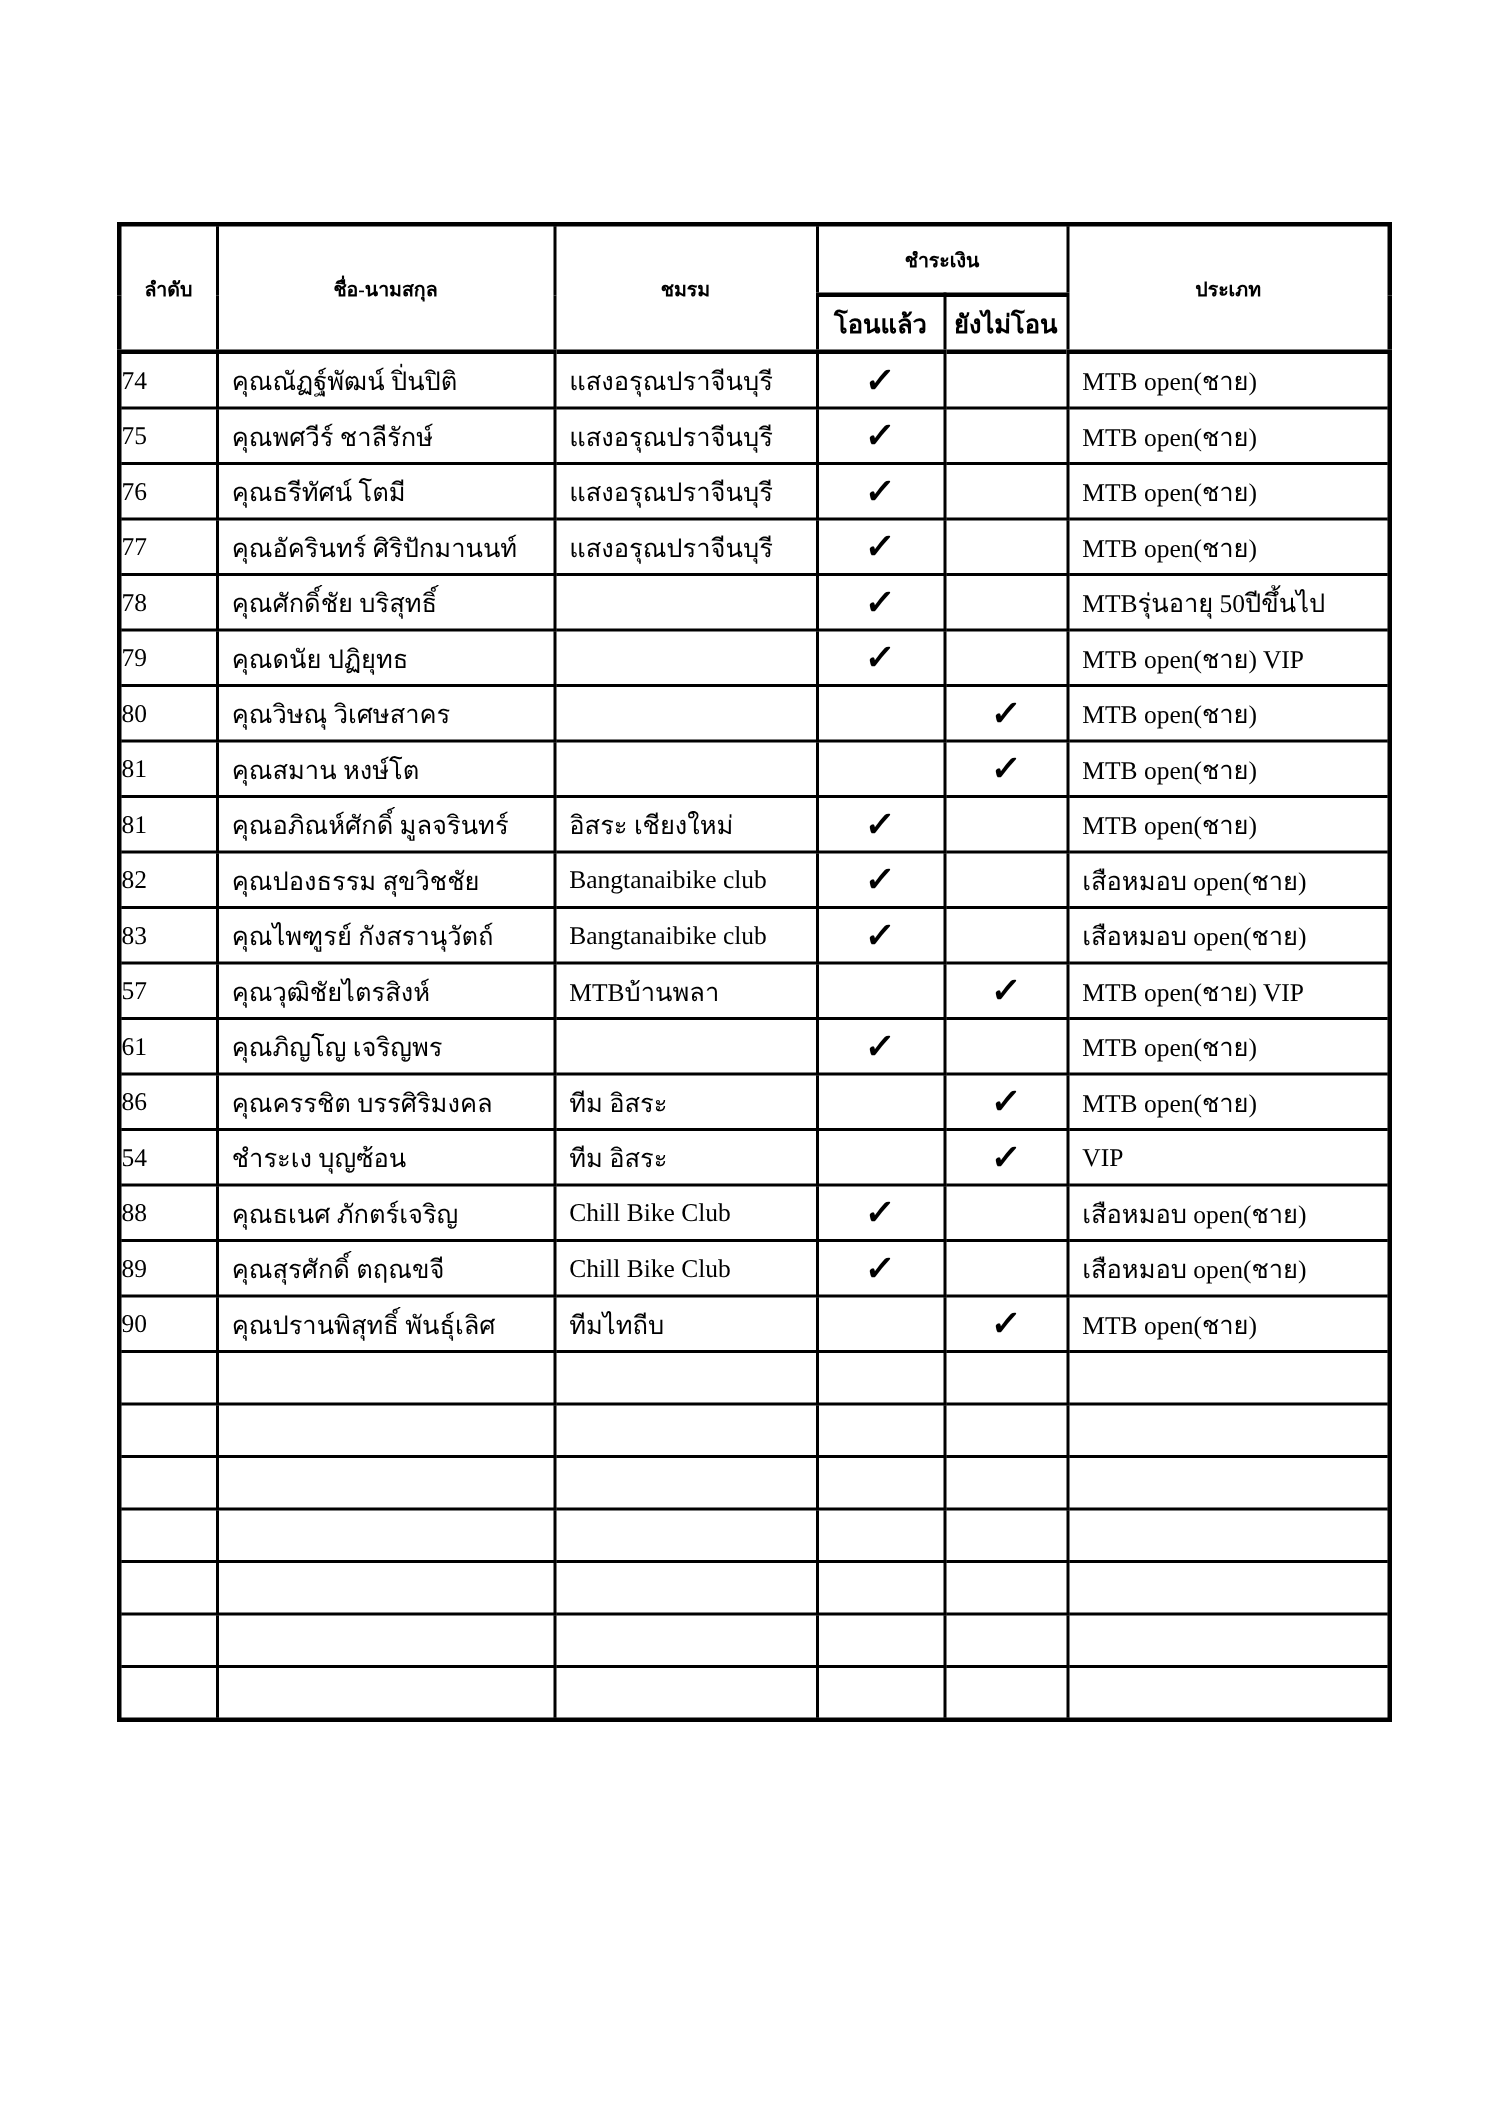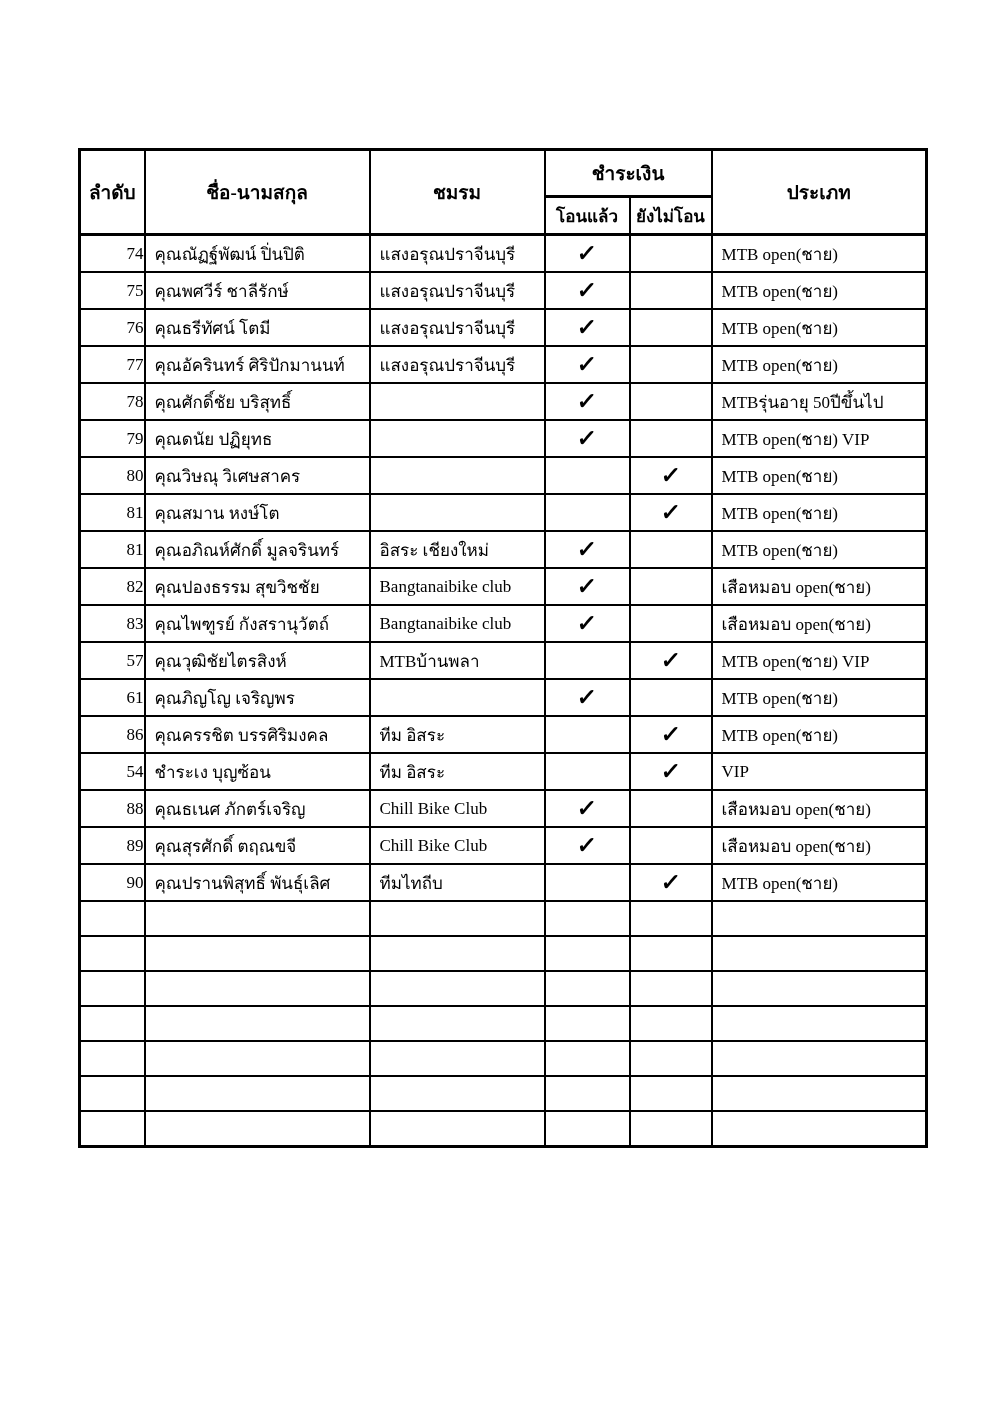--- a/index.html
+++ b/index.html
@@ -33,33 +33,33 @@
 
   th, td {
     border: 2px solid #000;
     vertical-align: middle;
     padding: 0;
     overflow: hidden;
     white-space: nowrap;
   }
   thead th {
     font-weight: bold;
-    font-size: 19px;
+    font-size: 13px;
     text-align: center;
   }
   tr.hdr-top th { height: 44px; }
   tr.hdr-sub th { height: 35px; font-size: 17px; margin-top: 32px; }
   th.payment-head { border-bottom: 3px solid #000; }
   thead tr.hdr-sub th { border-bottom: 3px solid #000; }
   thead th[rowspan] { border-bottom: 3px solid #000; }
 
   tbody tr.data-row td { height: 35px; font-size: 17px; }
   tbody tr.empty-row td { height: 33px; }
 
-  td.c-no { text-align: right; font-size: 16px; }
+  td.c-no { text-align: left; font-size: 16px; }
   td.c-name, td.c-club, td.c-cat { text-align: left; padding-left: 9px; }
   td.c-check { text-align: center; }
   .check-glyph {
     font-size: 23px;
     font-weight: bold;
     line-height: 1;
     display: inline-block;
     transform: skewX(-6deg);
   }
 </style>

